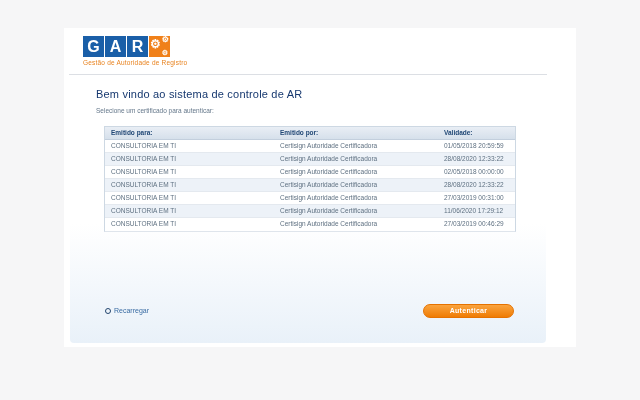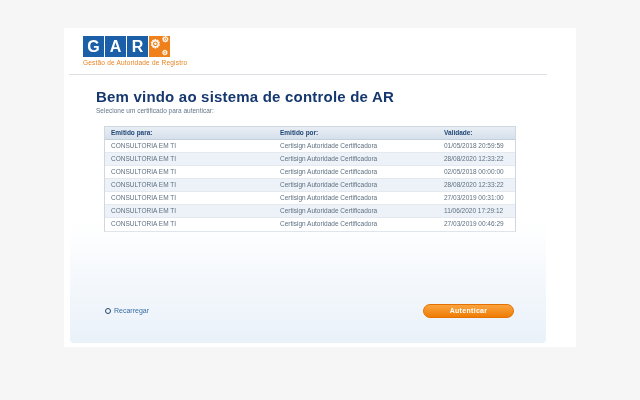--- a/index.html
+++ b/index.html
@@ -29,21 +29,21 @@
   }
   .lbox.orange { background:#f08019; position:relative; }
   .gear-big { position:absolute; left:1px; top:2px; font-size:12px; color:#ffffff; line-height:12px; }
   .gear-small { position:absolute; right:1px; top:0px; font-size:8px; color:#ffffff; line-height:8px; }
   .gear-small2 { position:absolute; right:2px; bottom:1px; font-size:7px; color:#ffffff; line-height:7px; }
   .tagline { margin-top:2px; font-size:6.5px; color:#e8821e; letter-spacing:0.2px; white-space:nowrap; }
   .divider { position:absolute; left:5px; top:46px; width:478px; height:1px; background:#dcdfe4; }
   
   .title {
     position:absolute; left:32px; top:60px;
-    font-size:15px; font-weight:bold; color:#16386f; letter-spacing:0.2px;
+    font-size:11px; font-weight:normal; color:#16386f; letter-spacing:0.2px;
     white-space:nowrap;
   }
   .subtitle {
     position:absolute; left:32px; top:79px;
     font-size:6.5px; color:#64778a; white-space:nowrap;
   }
   
   .table {
     position:absolute; left:40px; top:98px; width:412px;
     border:1px solid #cdd8e3; border-bottom:1px solid #dfe5ec;

